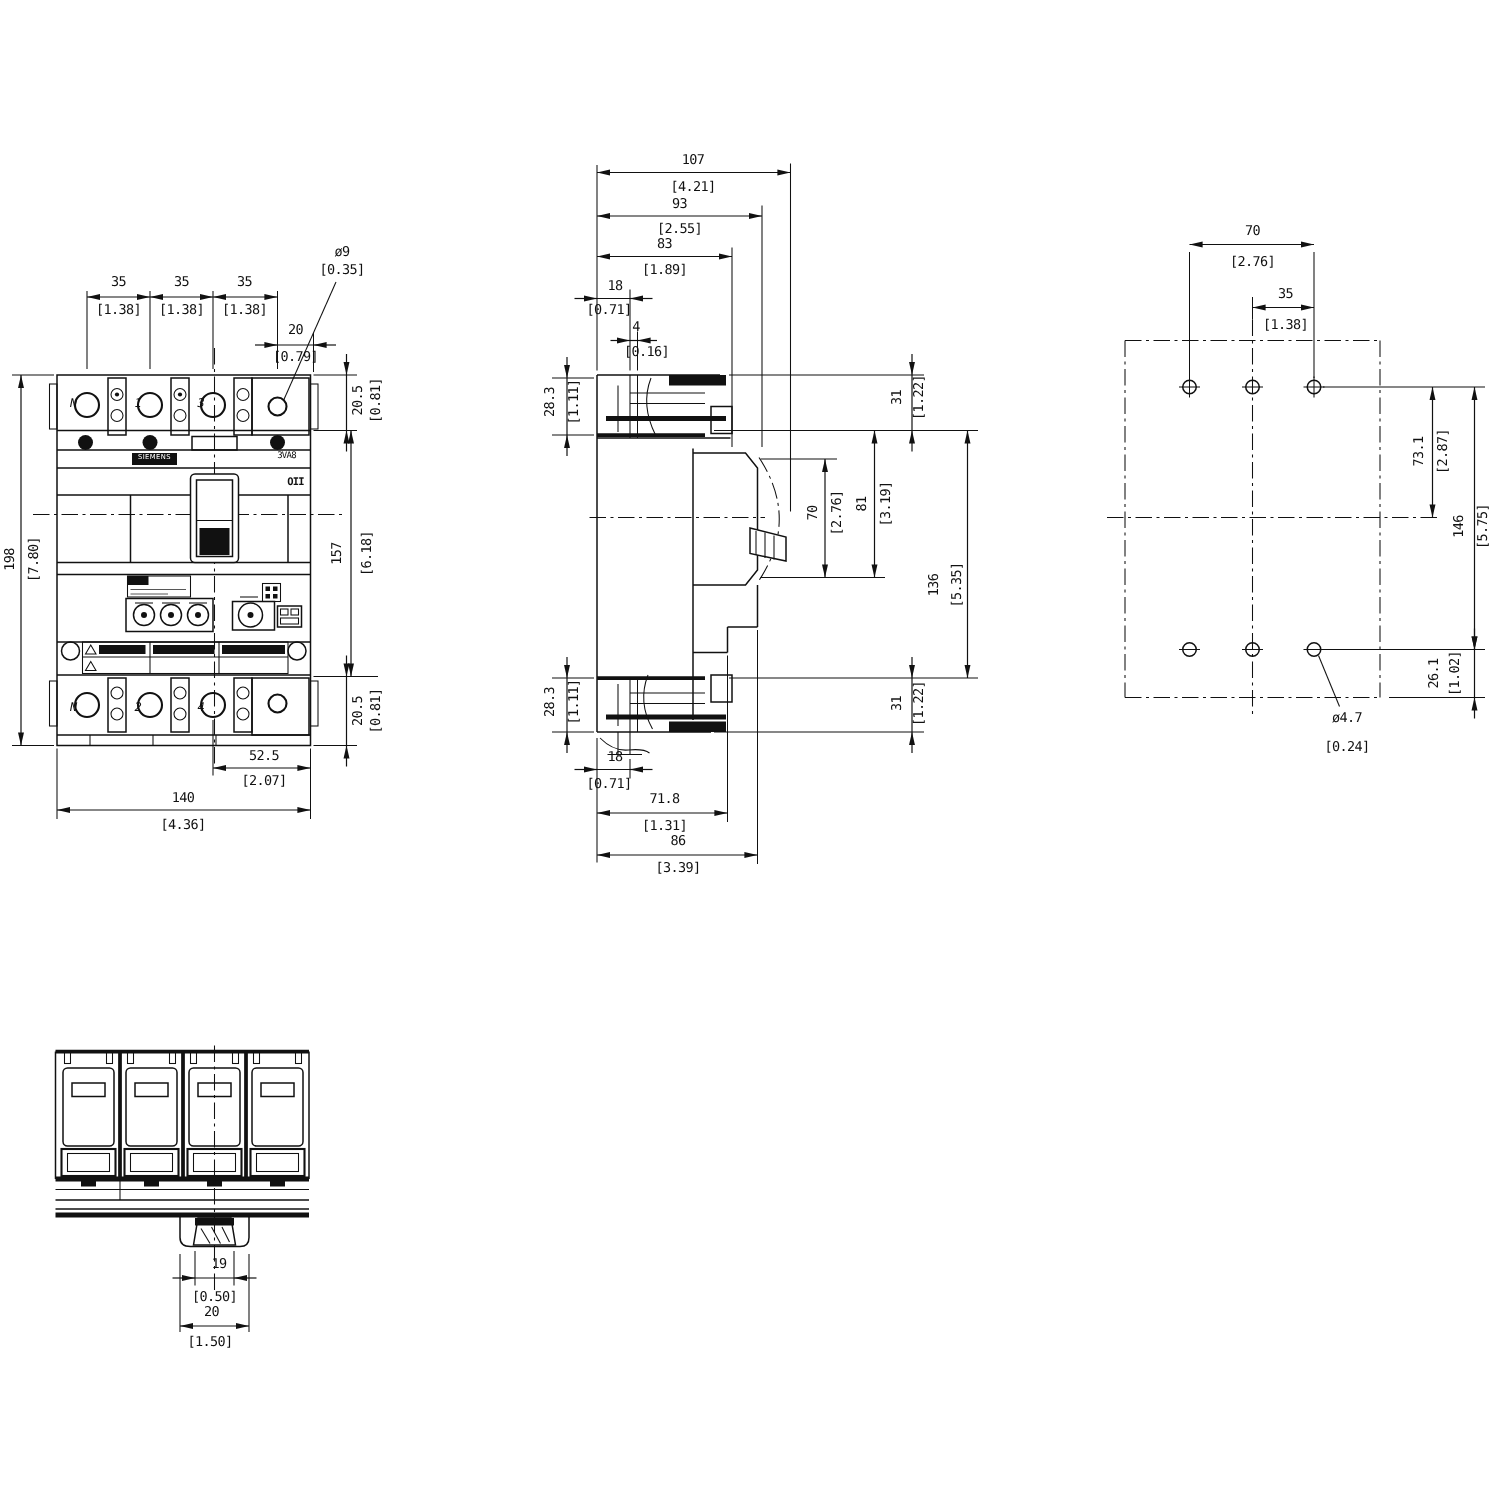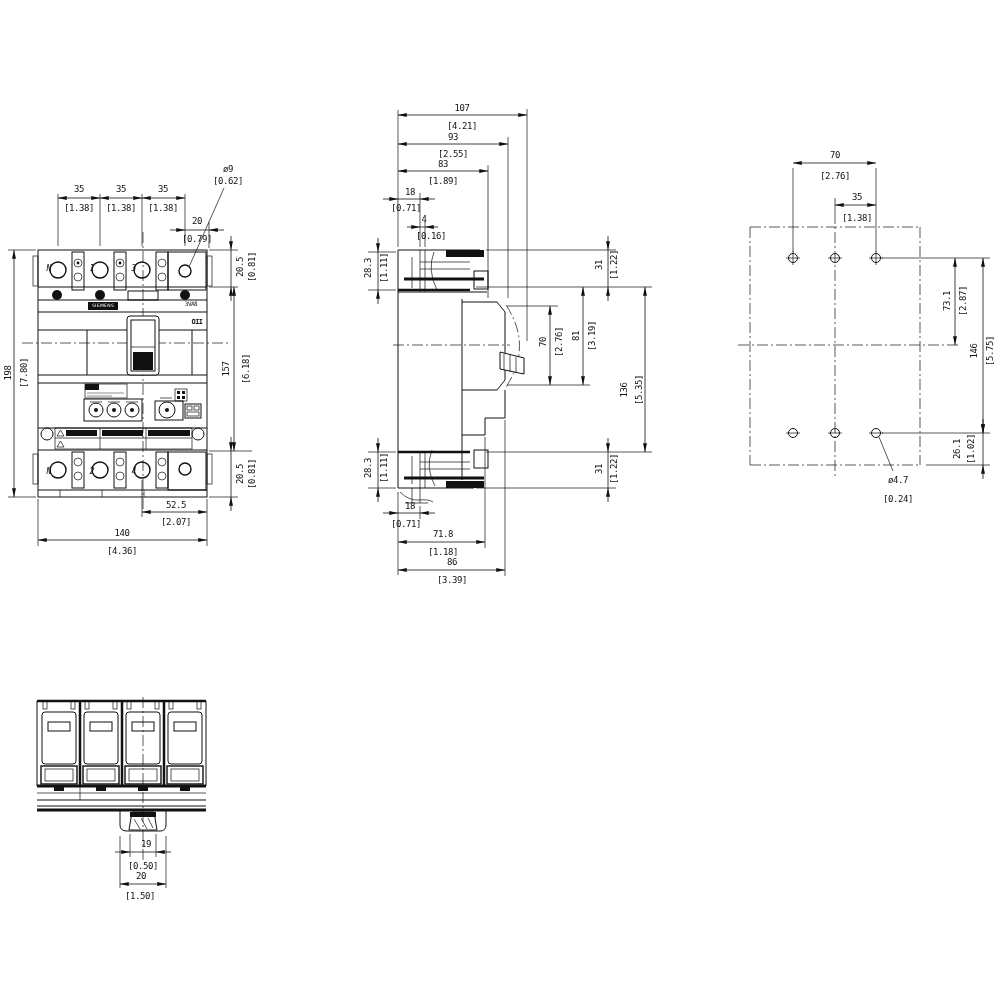--- a/index.html
+++ b/index.html
@@ -406,21 +406,21 @@
 
 <span class="d" style="left:79px;top:189px">35</span>
 <span class="d" style="left:79px;top:208px">[1.38]</span>
 <span class="d" style="left:121px;top:189px">35</span>
 <span class="d" style="left:121px;top:208px">[1.38]</span>
 <span class="d" style="left:163px;top:189px">35</span>
 <span class="d" style="left:163px;top:208px">[1.38]</span>
 <span class="d" style="left:197px;top:221px">20</span>
 <span class="d" style="left:197px;top:239px">[0.79]</span>
 <span class="d" style="left:228px;top:169px">ø9</span>
-<span class="d" style="left:228px;top:181px">[0.62]</span>
+<span class="d" style="left:228px;top:181px">[0.35]</span>
 <span class="d dv" style="left:240px;top:267px">20.5</span>
 <span class="d dv" style="left:252px;top:267px">[0.81]</span>
 <span class="d dv" style="left:8px;top:373px">198</span>
 <span class="d dv" style="left:24px;top:373px">[7.80]</span>
 <span class="d dv" style="left:226px;top:369px">157</span>
 <span class="d dv" style="left:246px;top:369px">[6.18]</span>
 <span class="d dv" style="left:240px;top:474px">20.5</span>
 <span class="d dv" style="left:252px;top:474px">[0.81]</span>
 <span class="d" style="left:176px;top:505px">52.5</span>
 <span class="d" style="left:176px;top:522px">[2.07]</span>
@@ -447,21 +447,21 @@
 <span class="d dv" style="left:592px;top:336px">[3.19]</span>
 <span class="d dv" style="left:624px;top:390px">136</span>
 <span class="d dv" style="left:639px;top:390px">[5.35]</span>
 <span class="d dv" style="left:599px;top:469px">31</span>
 <span class="d dv" style="left:614px;top:469px">[1.22]</span>
 <span class="d dv" style="left:368px;top:468px">28.3</span>
 <span class="d dv" style="left:384px;top:468px">[1.11]</span>
 <span class="d" style="left:410px;top:506px">18</span>
 <span class="d" style="left:406px;top:524px">[0.71]</span>
 <span class="d" style="left:443px;top:534px">71.8</span>
-<span class="d" style="left:443px;top:552px">[1.18]</span>
+<span class="d" style="left:443px;top:552px">[1.31]</span>
 <span class="d" style="left:452px;top:562px">86</span>
 <span class="d" style="left:452px;top:580px">[3.39]</span>
 
 <span class="d" style="left:835px;top:155px">70</span>
 <span class="d" style="left:835px;top:176px">[2.76]</span>
 <span class="d" style="left:857px;top:197px">35</span>
 <span class="d" style="left:857px;top:218px">[1.38]</span>
 <span class="d dv" style="left:947px;top:301px">73.1</span>
 <span class="d dv" style="left:963px;top:301px">[2.87]</span>
 <span class="d dv" style="left:974px;top:351px">146</span>

